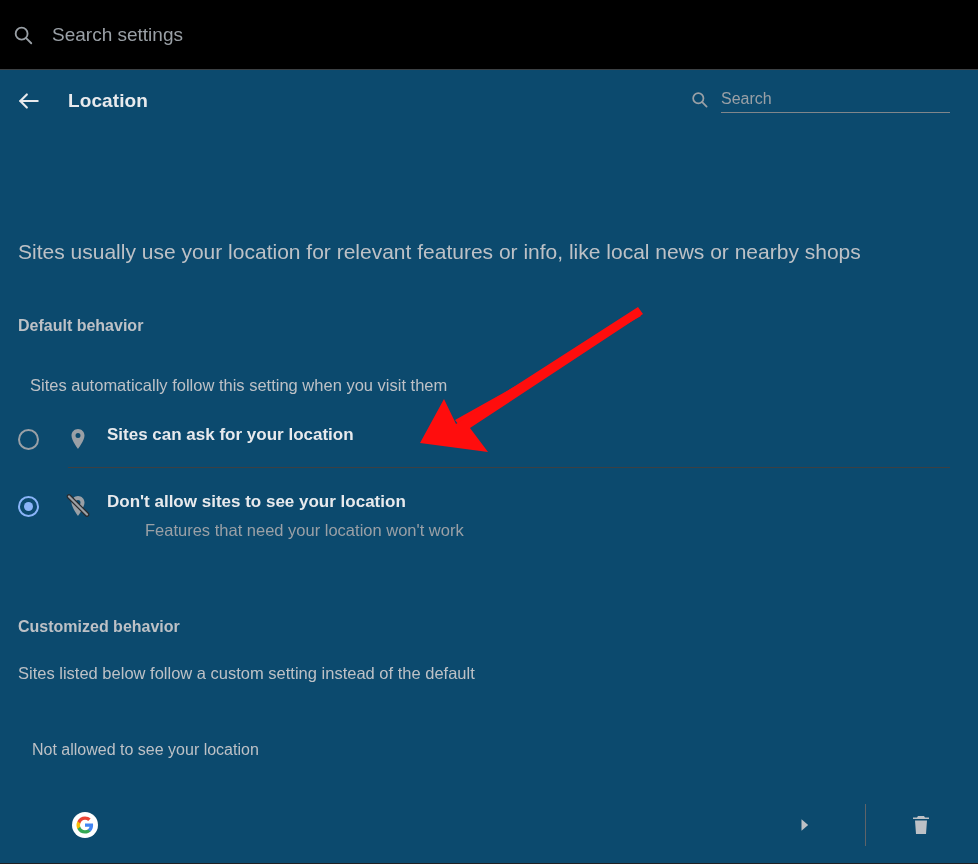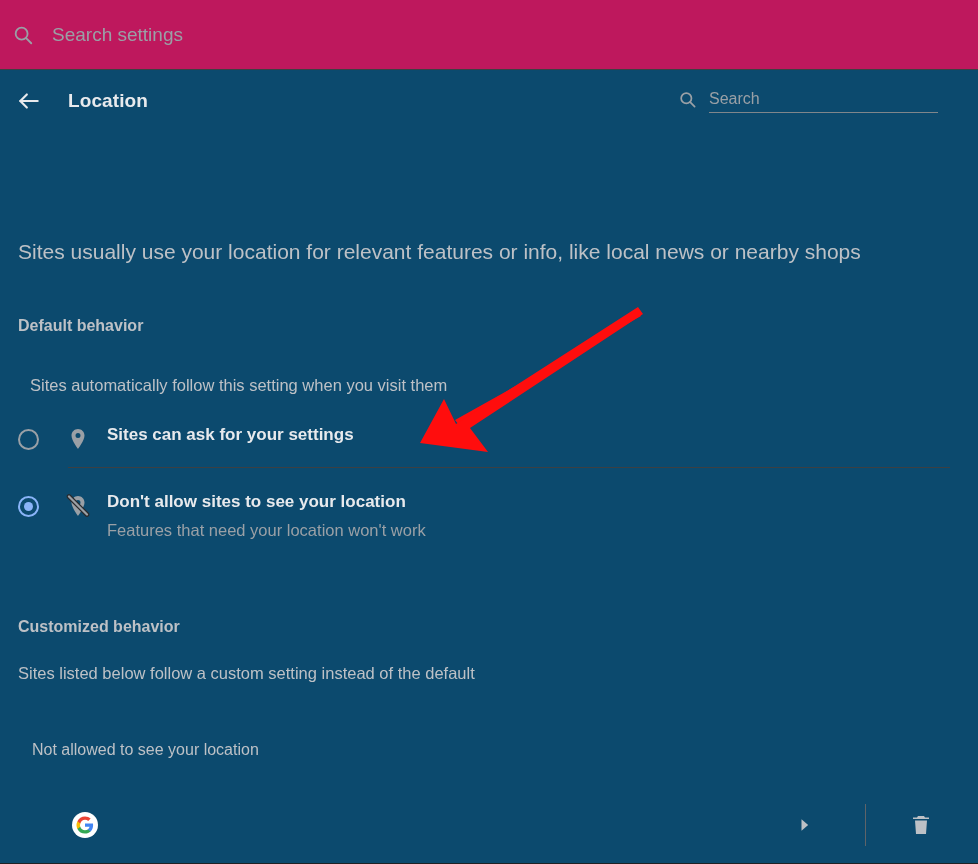--- a/index.html
+++ b/index.html
@@ -12,21 +12,21 @@
     height: 864px;
     overflow: hidden;
     font-family: "Liberation Sans", sans-serif;
     -webkit-font-smoothing: antialiased;
   }
 
   
   .topbar {
     position: relative;
     height: 70px;
-    background: #be185d;
+    background: #000000;
     display: flex;
     align-items: center;
     border-bottom: 1px solid #3c4043;
     box-sizing: border-box;
   }
   .topbar-search-icon {
     width: 22px;
     height: 22px;
     margin-left: 12px;
     margin-right: 18px;
@@ -73,21 +73,21 @@
     cursor: pointer;
   }
   .page-title {
     font-size: 19px;
     font-weight: bold;
     color: #e8eaed;
     letter-spacing: 0.1px;
   }
   .subsearch {
     position: absolute;
-    right: 40px;
+    right: 28px;
     top: 20px;
     display: flex;
     align-items: flex-end;
     width: 260px;
   }
   .subsearch-icon {
     width: 19px;
     height: 19px;
     color: #9aa0a6;
     margin-right: 12px;
@@ -205,20 +205,21 @@
     font-size: 17px;
     font-weight: bold;
     color: #e8eaed;
     line-height: 22px;
   }
   .radio-desc {
     font-size: 16.5px;
     color: #9aa0a6;
     line-height: 22px;
     margin-top: 6px;
+    margin-left: 38px;
   }
   .radio-divider {
     position: absolute;
     left: 68px;
     right: 28px;
     top: 57px;
     height: 1px;
     background: #3c4043;
   }
 
@@ -344,21 +345,21 @@
   <div class="radio-group">
 
     <div class="radio-row first">
       <span class="radio-ring"></span>
       <span class="radio-icon">
         <svg viewBox="0 0 24 24" width="24" height="24" fill="currentColor">
           <path d="M12 2c-3.6 0-6.5 2.9-6.5 6.5C5.5 13.4 12 22 12 22s6.5-8.6 6.5-13.5C18.5 4.9 15.6 2 12 2zm0 9a2.5 2.5 0 1 1 0-5 2.5 2.5 0 0 1 0 5z"></path>
         </svg>
       </span>
       <span class="radio-text">
-        <span class="radio-label">Sites can ask for your settings</span>
+        <span class="radio-label">Sites can ask for your location</span>
       </span>
       <span class="radio-divider"></span>
     </div>
 
     <div class="radio-row second">
       <span class="radio-ring selected"></span>
       <span class="radio-icon">
         <svg viewBox="0 0 24 24" width="24" height="24" fill="none">
           <path fill="currentColor" d="M12 2c-3.6 0-6.5 2.9-6.5 6.5C5.5 13.4 12 22 12 22s6.5-8.6 6.5-13.5C18.5 4.9 15.6 2 12 2zm0 9a2.5 2.5 0 1 1 0-5 2.5 2.5 0 0 1 0 5z"></path>
           <line x1="3" y1="2.5" x2="21" y2="20.5" stroke="#292a2d" stroke-width="4.6" stroke-linecap="round"></line>

